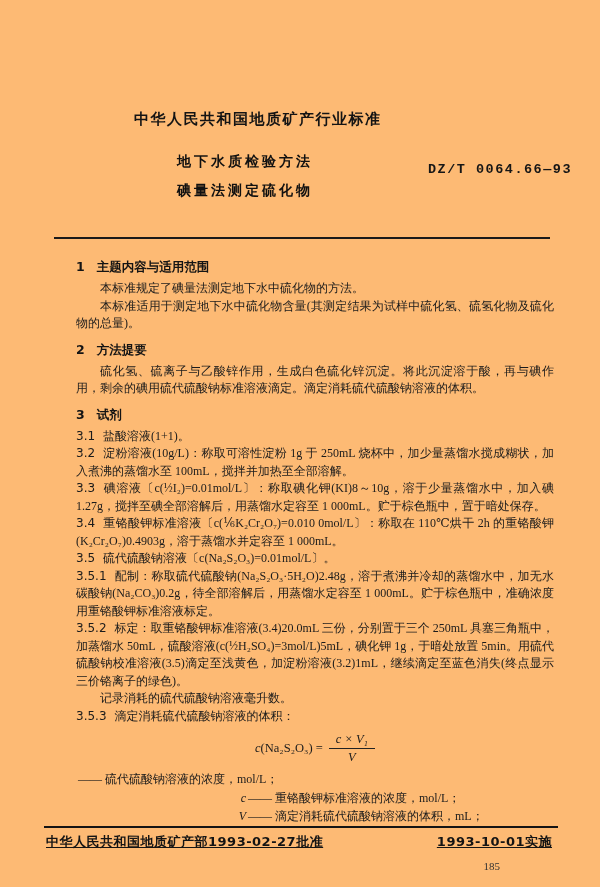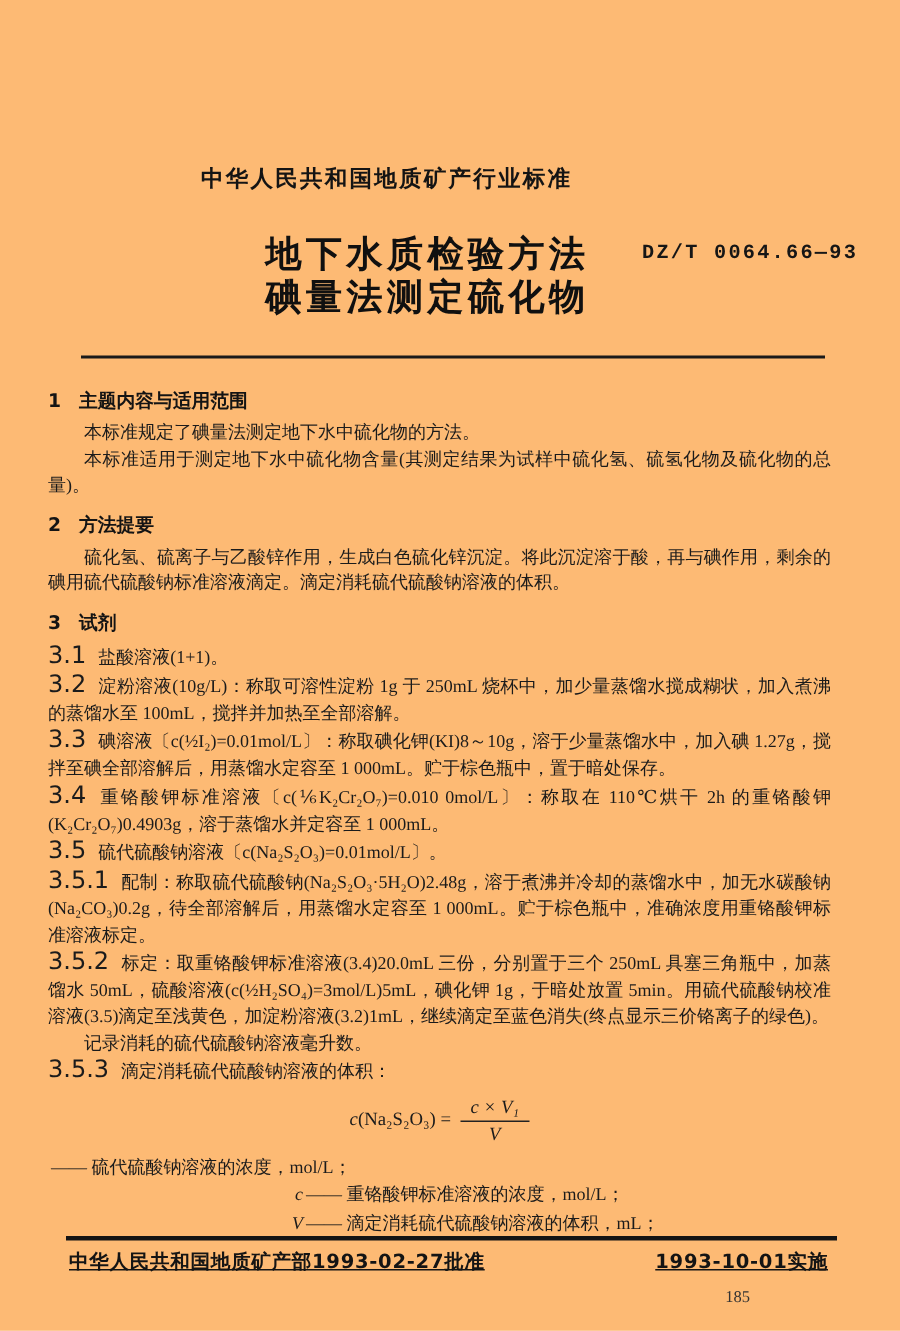--- a/index.html
+++ b/index.html
@@ -28,48 +28,48 @@
   .std-no{
     position:absolute;left:388px;top:162px;
     font-family:Liberation Mono, monospace;
     font-weight:bold;font-size:13.5px;letter-spacing:1.5px;color:#161616;
     white-space:nowrap;
     margin-left:40px;
   }
   .doc-title{
     position:absolute;left:177px;
     font-family:"DejaVu Sans","Liberation Sans",sans-serif;
-    font-weight:bold;font-size:24px;letter-spacing:3px;color:#101010;
+    font-weight:bold;font-size:14px;letter-spacing:3px;color:#101010;
     white-space:nowrap;
   }
   .doc-title.l1{top:153px;}
   .doc-title.l2{top:182px;}
   .head-rule{
     position:absolute;left:54px;right:50px;top:237px;height:2px;
     background:#1a1a1a;
   }
   
   .content{
     flex:0 0 auto;
-    padding:6px 46px 0 32px;
+    padding:6px 46px 0 76px;
     font-size:12px;line-height:17.5px;
     text-align:justify;
   }
   .sec-head{
     font-family:"DejaVu Sans","Liberation Sans",sans-serif;
     font-weight:bold;font-size:12.5px;color:#141414;
     margin:8px 0 5px;line-height:17px;text-align:left;
   }
   .sec-head .sec-num{margin-right:12px;}
   p{margin:0;}
   .indent{text-indent:2em;}
   .item{margin:0;}
   .item-num{
     font-family:"DejaVu Sans","Liberation Sans",sans-serif;
-    font-size:16px;margin-right:8px;white-space:nowrap;
+    font-size:12px;margin-right:8px;white-space:nowrap;
   }
   
   .equation{
     display:flex;justify-content:center;align-items:center;
     margin:7px 0 5px;font-size:12.5px;text-align:center;
   }
   .eq-var{font-style:italic;}
   .frac{
     display:inline-block;vertical-align:middle;text-align:center;
     margin-left:6px;font-style:italic;line-height:15px;

